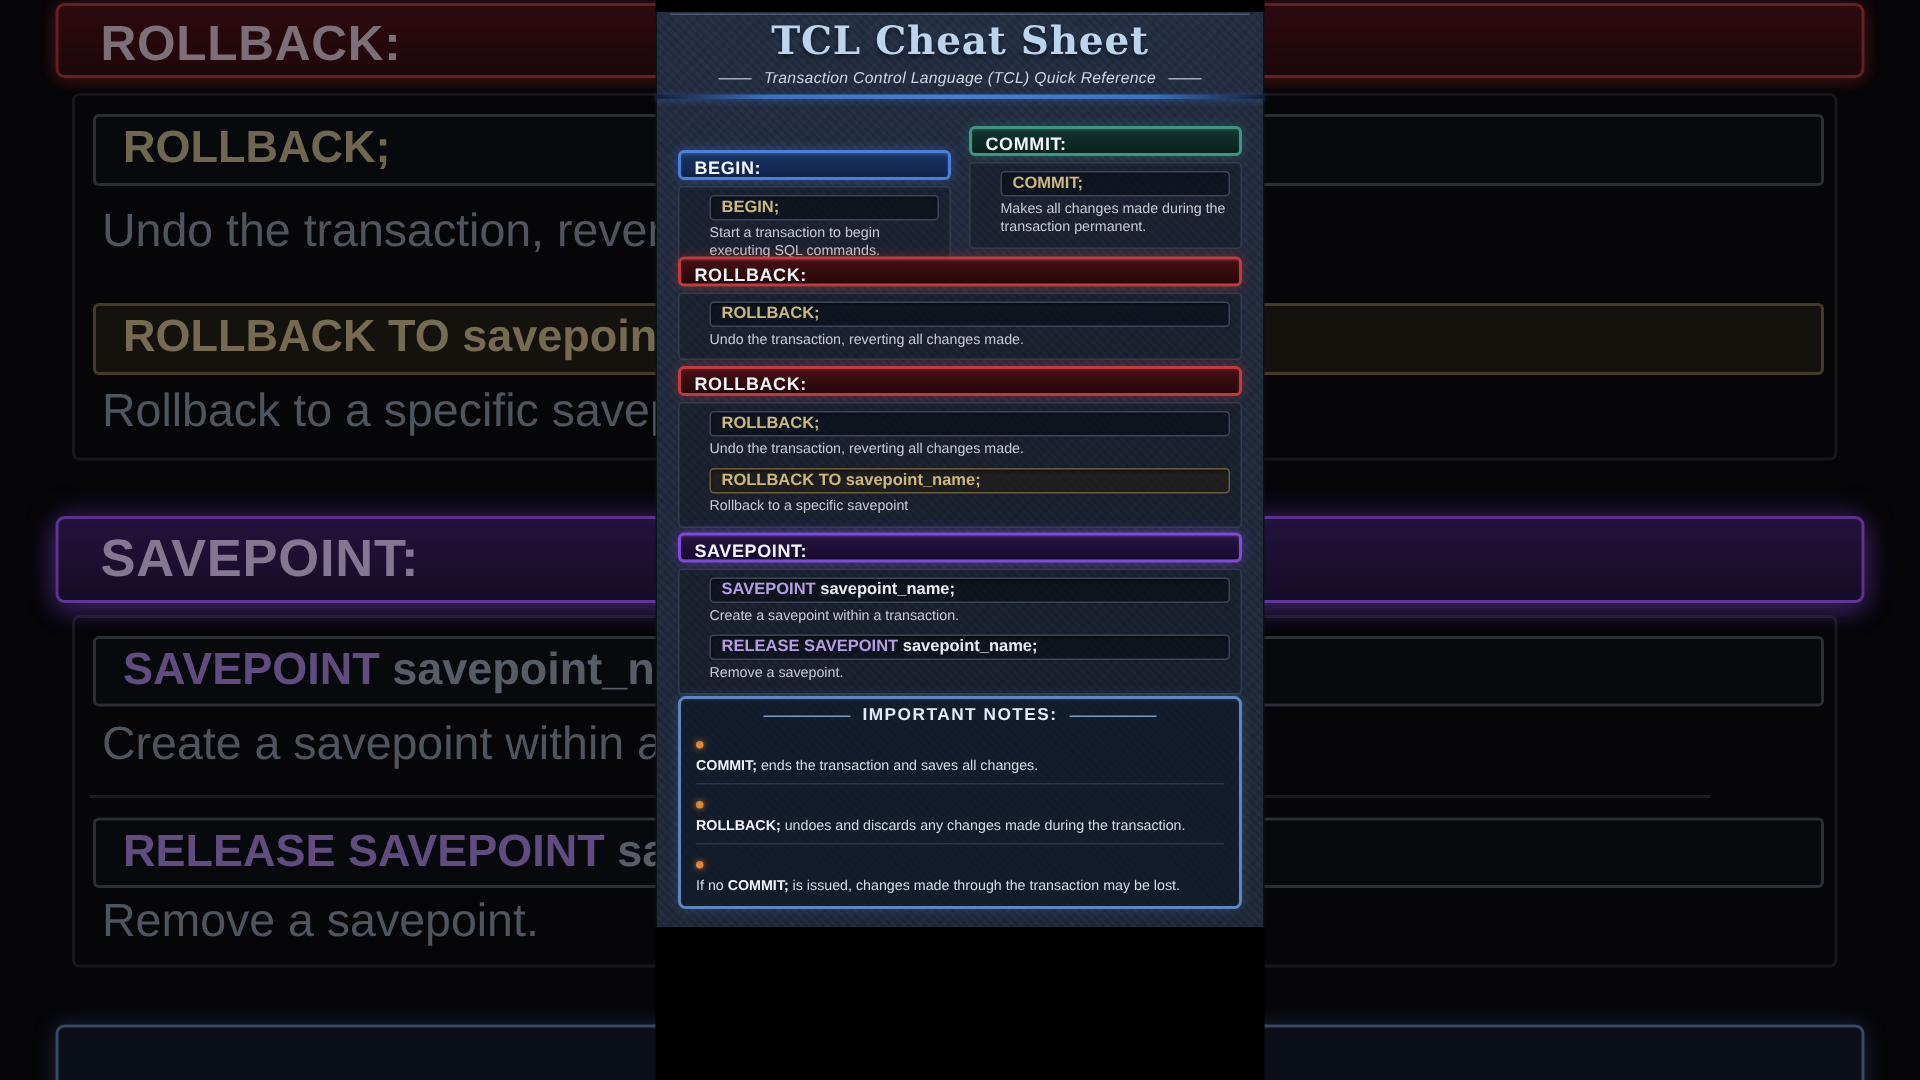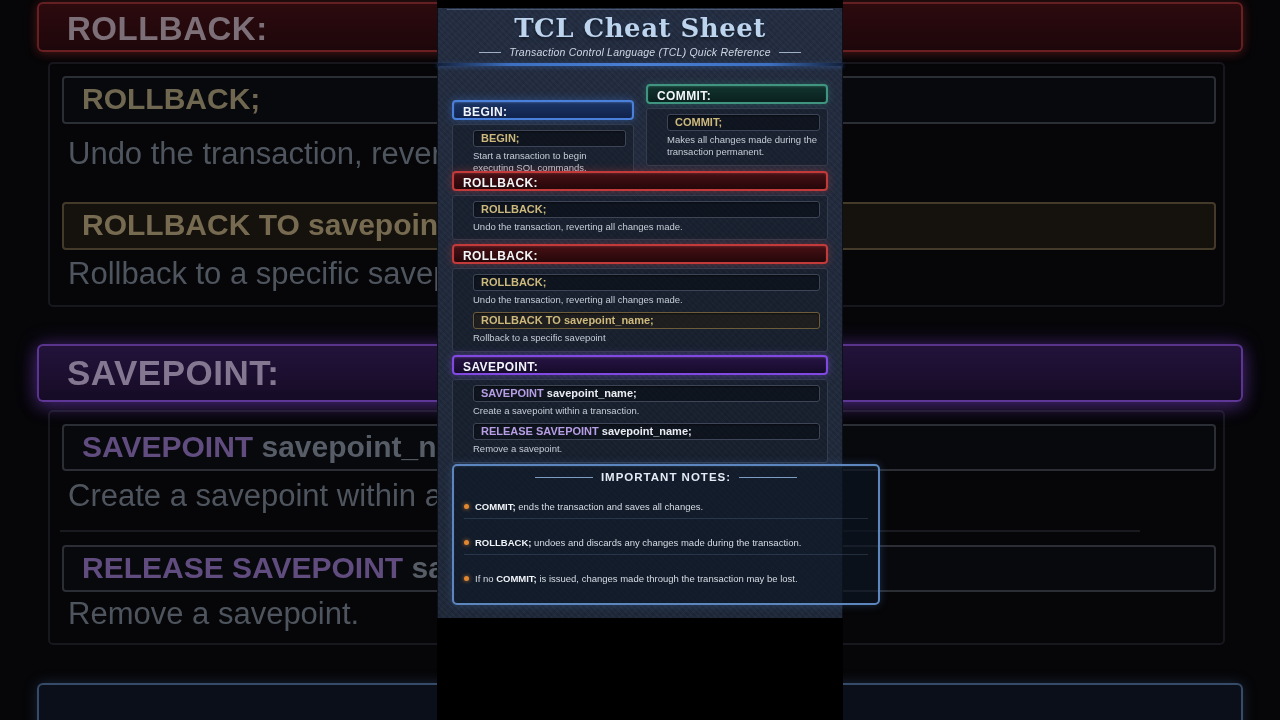--- a/index.html
+++ b/index.html
@@ -96,27 +96,27 @@
   .code-arg { color:#e9ecf2; }
   .desc { margin-top:3px; font-size:9.5px; line-height:1.3; color:#c6ccd7; }
   .gap { height:6px; }
 
   .sec-begin  { position:absolute; top:100px; left:0;   width:182px; }
   .sec-commit { position:absolute; top:84px; left:194px; width:182px; }
   .sec-rb1 { position:absolute; top:171px; left:0; width:376px; }
   .sec-rb2 { position:absolute; top:244px; left:0; width:376px; }
   .sec-sp  { position:absolute; top:355px; left:0; width:376px; }
 
-  .notes { position:absolute; top:464px; left:0; width:428px; border:2px solid #5d86be;
-    border-radius:5px; background:rgba(13,21,36,.65); padding:5px 10px 18px 10px;
+  .notes { position:absolute; top:464px; left:0; width:376px; border:2px solid #5d86be;
+    border-radius:5px; background:rgba(13,21,36,.65); padding:5px 10px 7px 10px;
     box-shadow:0 0 8px rgba(70,115,180,.35), inset 0 1px 2px rgba(140,180,240,.12); }
   .notes-hdr { display:flex; align-items:center; justify-content:center; gap:8px; }
   .notes-hdr .line { height:1px; background:#7d9cc4; flex:0 0 58px; }
   .notes-title { font-weight:bold; font-size:11.5px; color:#e4ebf5; letter-spacing:1px; }
-  .note-item { display:flex; align-items:flex-start; gap:6px; margin-top:18px; }
+  .note-item { display:flex; align-items:flex-start; gap:6px; margin-top:8px;flex-direction:column; }
   .note-bullet { flex:0 0 auto; width:5px; height:5px; border-radius:50%; background:#e2872f;
     margin-top:3px; box-shadow:0 0 4px rgba(230,140,50,.8); }
   .note-text { font-size:9.5px; color:#d7dce5; line-height:1.25; }
   .note-text b { color:#f1f4f9; }
   .note-sep { margin-top:5px; height:1px; background:rgba(125,145,180,.22); }
 </style>
 </head>
 <body>
 
 <div class="stage">

